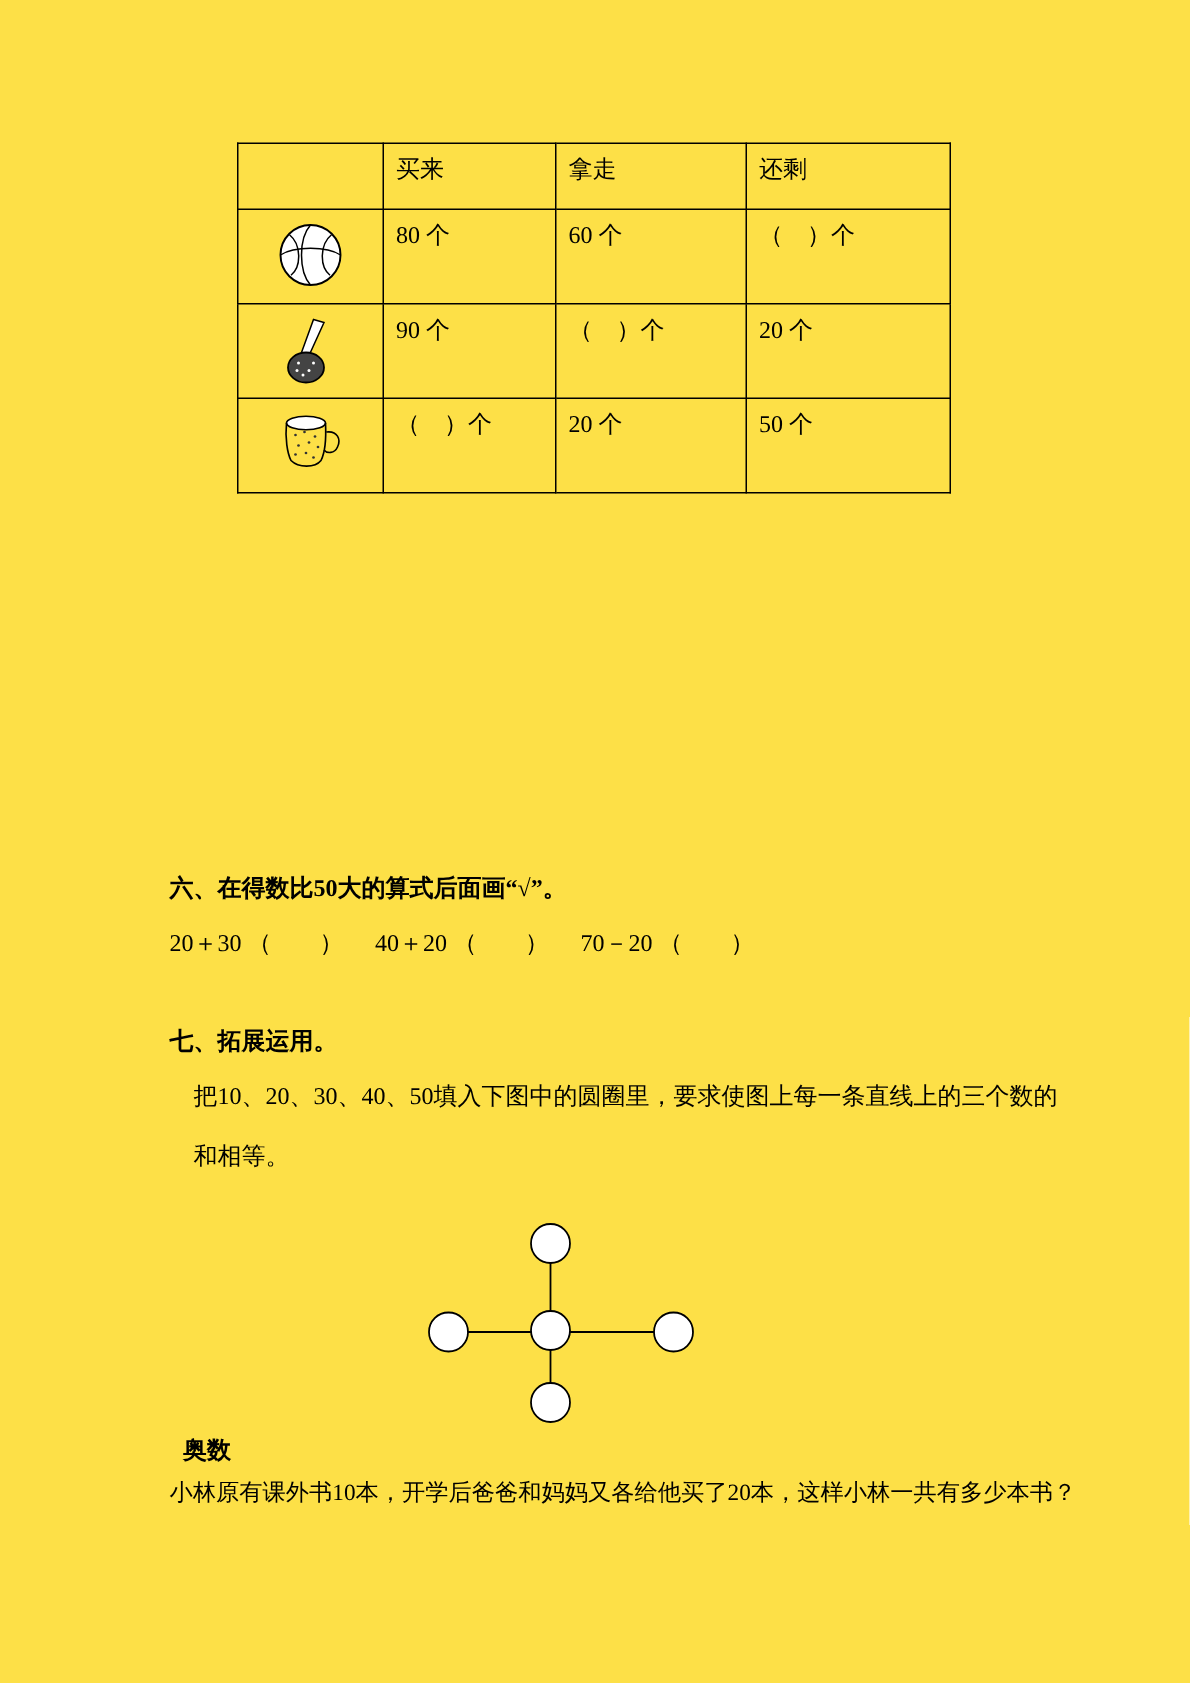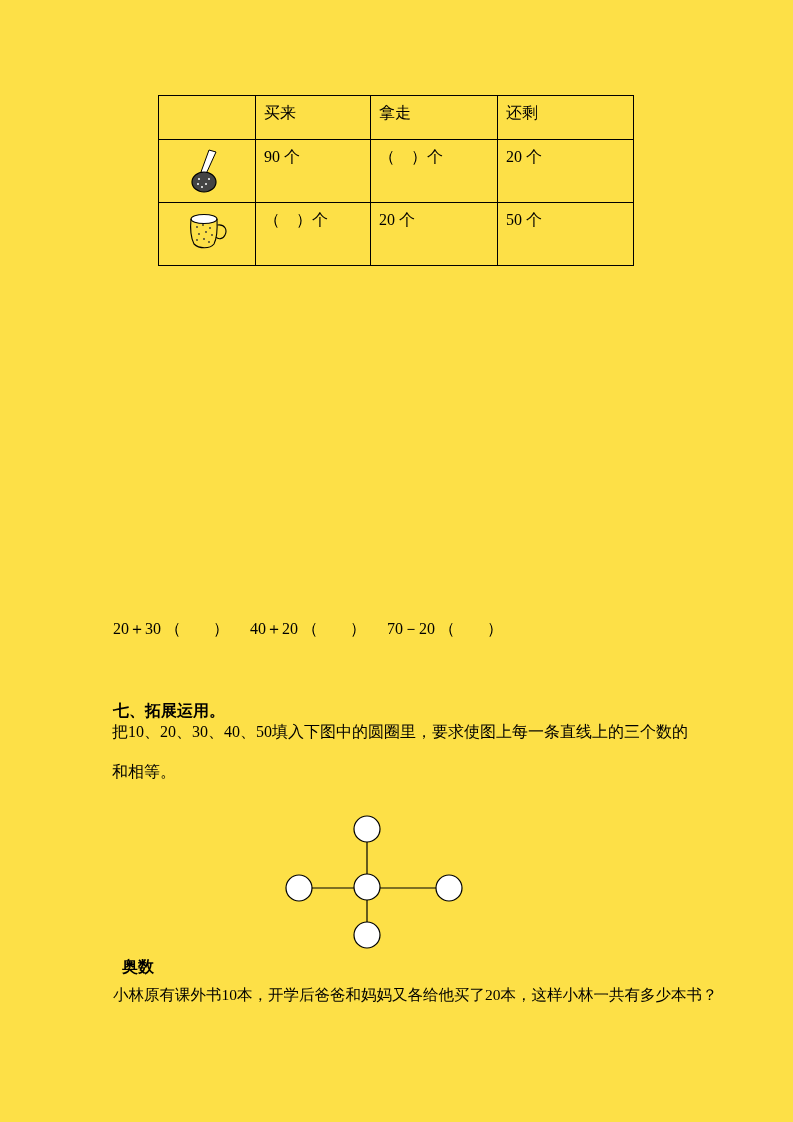--- a/index.html
+++ b/index.html
@@ -48,20 +48,36 @@
         <col style="width:136px">
     </colgroup>
     <tbody>
       <tr class="hdr">
         <th></th>
         <th>买来</th>
         <th>拿走</th>
         <th>还剩</th>
       </tr>
 
+      <tr class="body">
+        <td class="icon-cell">
+          <span>
+            <svg width="44" height="44" viewBox="0 0 44 44">
+              <circle cx="22" cy="22" r="20" fill="#fff" stroke="#000" stroke-width="1.3"></circle>
+              <path d="M22 2 C 14 11, 14 33, 22 42" fill="none" stroke="#000" stroke-width="1"></path>
+              <path d="M2 22 C 11 16, 33 16, 42 22" fill="none" stroke="#000" stroke-width="1"></path>
+              <path d="M8 8.5 C 16 15, 16 30, 9 35.5" fill="none" stroke="#000" stroke-width="1"></path>
+              <path d="M36 8.5 C 28 15, 28 30, 35 35.5" fill="none" stroke="#000" stroke-width="1"></path>
+            </svg>
+          </span>
+        </td>
+        <td>80 个</td>
+        <td>60 个</td>
+        <td>（　）个</td>
+      </tr>
 
       <tr class="body">
         <td class="icon-cell">
           <span>
             <svg width="38" height="48" viewBox="0 0 38 48">
               <path d="M21 2 L28 4 L18 26 L13 24 Z" fill="#fff" stroke="#000" stroke-width="1"></path>
               <ellipse cx="16" cy="34" rx="12" ry="10" fill="#444" stroke="#000" stroke-width="1.2"></ellipse>
               <circle cx="11" cy="31" r="1" fill="#fff"></circle>
               <circle cx="18" cy="36" r="1" fill="#fff"></circle>
               <circle cx="14" cy="39" r="1" fill="#fff"></circle>
@@ -96,32 +112,33 @@
             </svg>
           </span>
         </td>
         <td>（　）个</td>
         <td>20 个</td>
         <td>50 个</td>
       </tr>
     </tbody>
   </table>
 
+  <div class="abs sec-title" style="left:113px; top:582px;">六、在得数比50大的算式后面画“√”。</div>
 
   <div class="abs" style="left:113px; top:613px;">
     <div class="sec6-row">
       <span class="expr">20＋30 （　　）</span>
       <span class="expr">40＋20 （　　）</span>
       <span class="expr">70－20 （　　）</span>
     </div>
   </div>
 
-  <div class="abs sec-title" style="left:113px; top:701px;">七、拓展运用。</div>
+  <div class="abs sec-title" style="left:113px; top:684px;">七、拓展运用。</div>
 
-  <div class="abs para" style="left:112px; top:712px; width:578px;">把10、20、30、40、50填入下图中的圆圈里，要求使图上每一条直线上的三个数的和相等。</div>
+  <div class="abs para" style="left:129px; top:712px; width:578px;">把10、20、30、40、50填入下图中的圆圈里，要求使图上每一条直线上的三个数的和相等。</div>
 
   <svg class="diagram" style="left:283px; top:813px;" width="186" height="140">
     <g stroke="#000" stroke-width="1.2" fill="#fff">
       <line x1="84" y1="29" x2="84" y2="61"></line>
       <line x1="84" y1="87" x2="84" y2="109"></line>
       <line x1="29" y1="75" x2="71" y2="75"></line>
       <line x1="97" y1="75" x2="153" y2="75"></line>
       <circle cx="84" cy="16" r="13"></circle>
       <circle cx="84" cy="74" r="13"></circle>
       <circle cx="16" cy="75" r="13"></circle>

